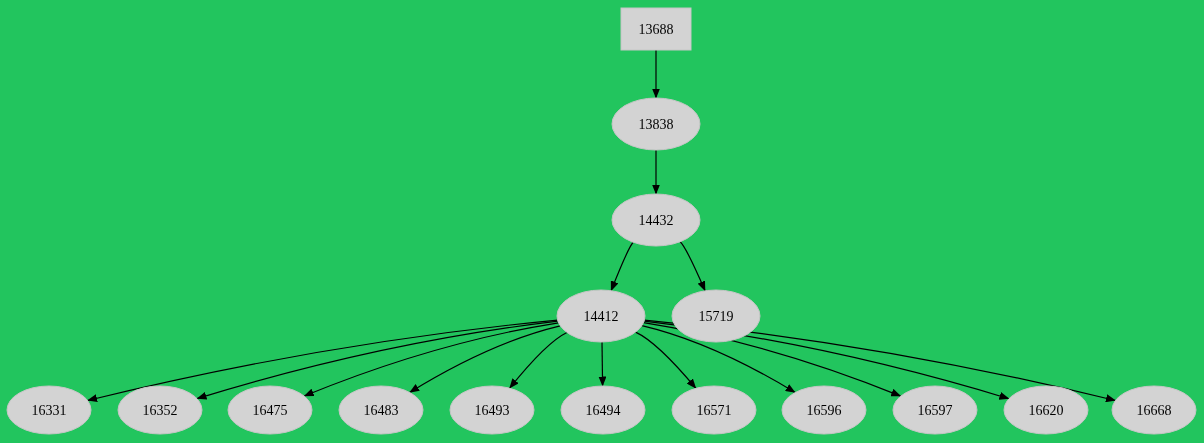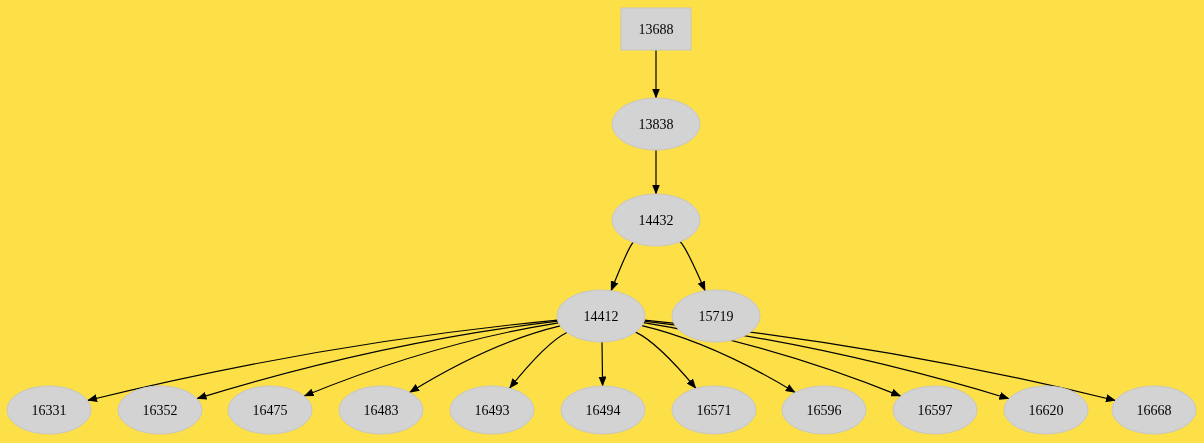--- a/index.html
+++ b/index.html
@@ -5,21 +5,21 @@
   html, body {
     margin: 0;
     padding: 0;
     background: #ffffff;
     font-family: "Liberation Serif", serif;
   }
   .canvas-wrap {
     position: relative;
     width: 1204px;
     height: 443px;
-    background: #fde047;
+    background: #22c55e;
     overflow: hidden;
   }
   svg text {
     font-family: "Liberation Serif", serif;
     font-size: 14px;
     fill: #000000;
   }
 </style>
 </head>
 <body>

